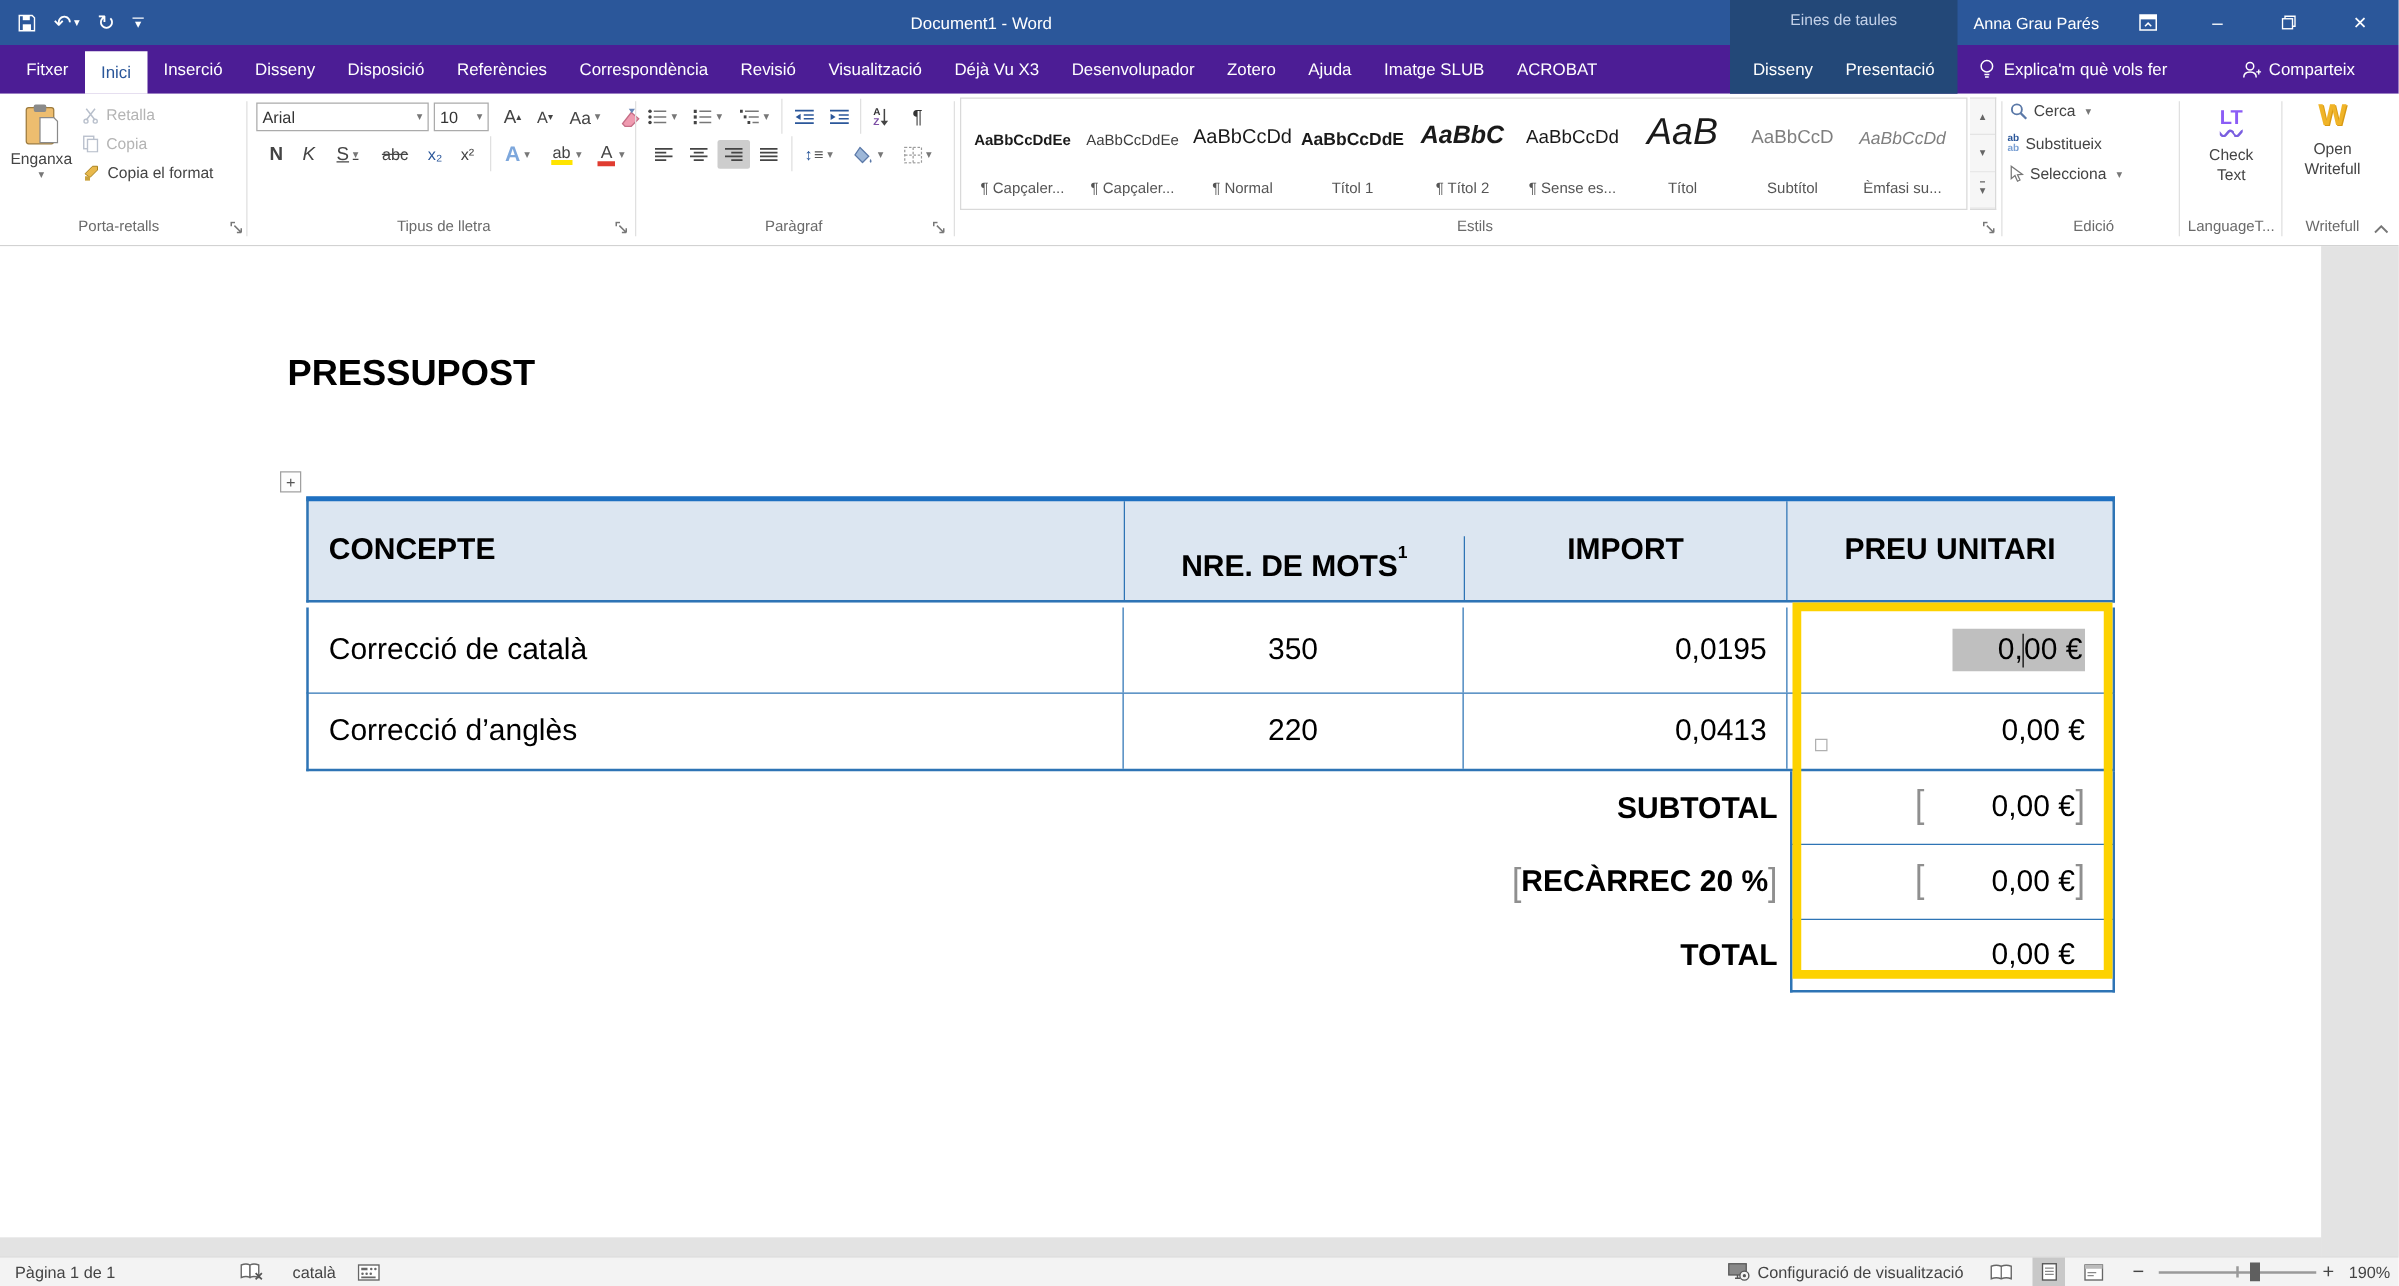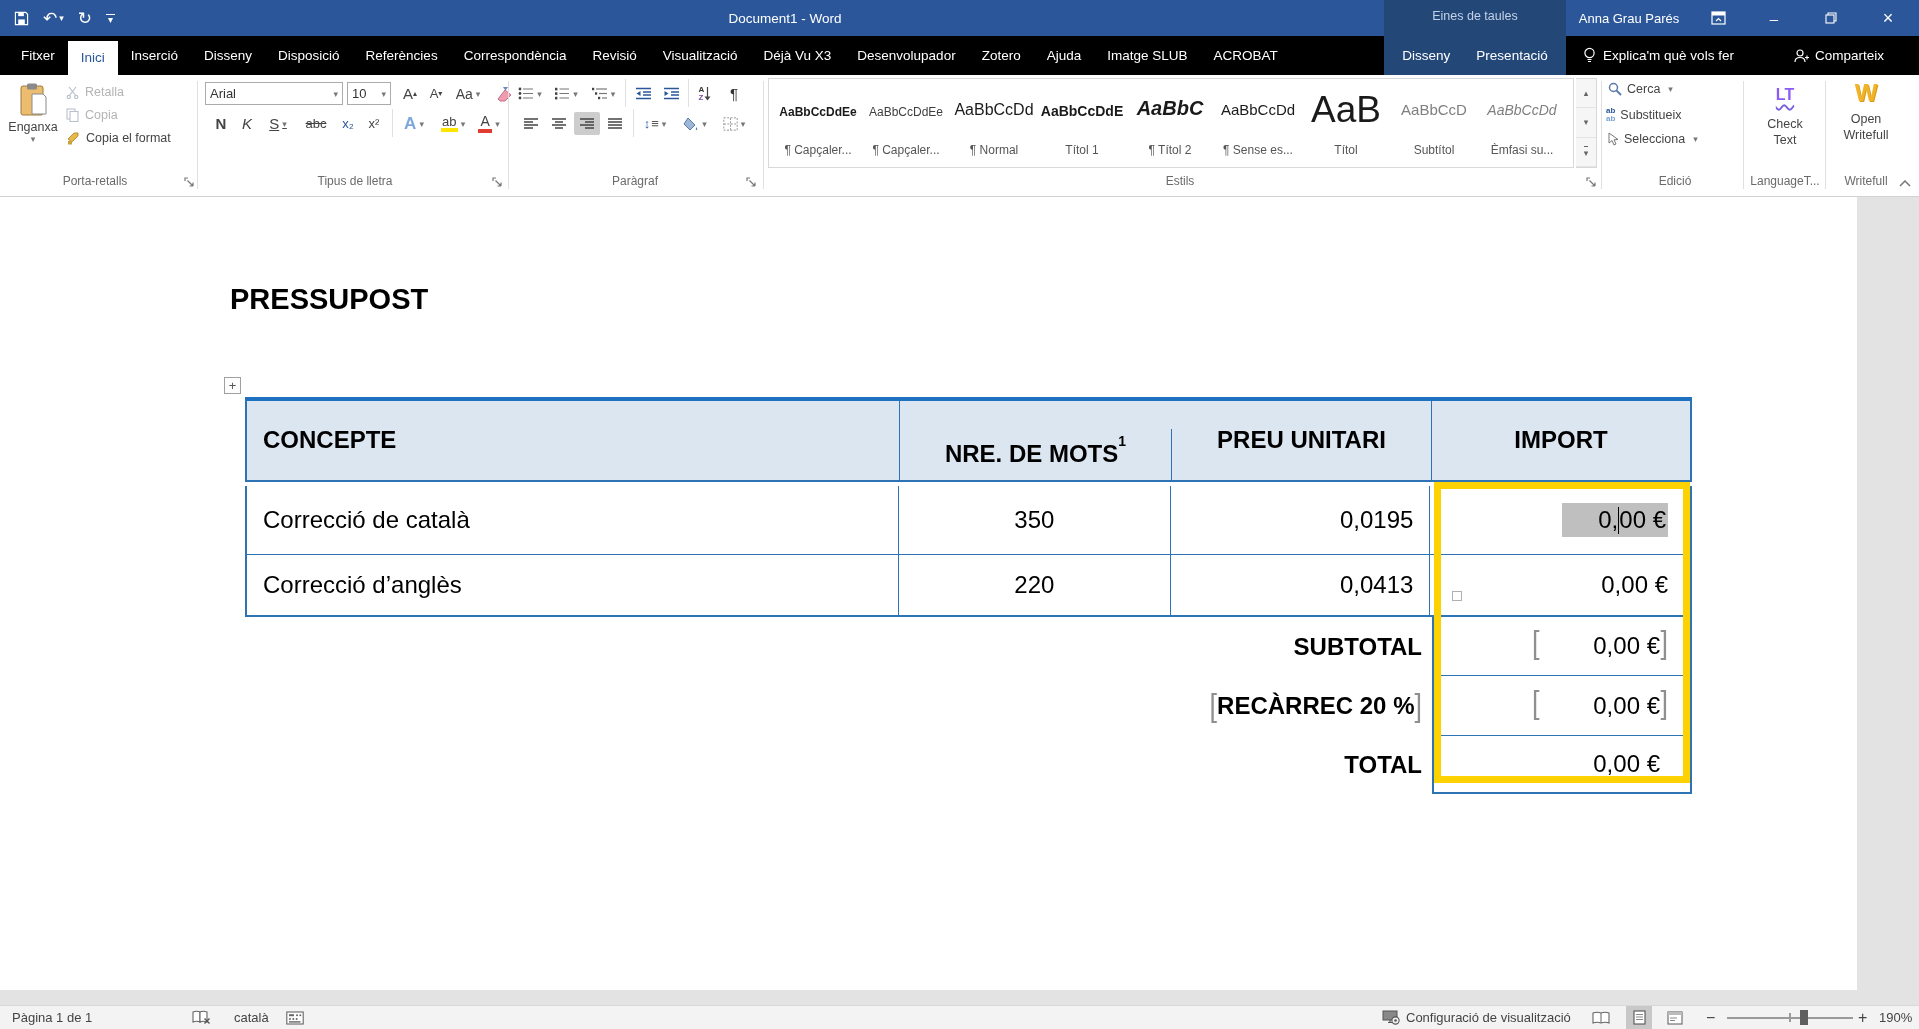--- a/index.html
+++ b/index.html
@@ -15,21 +15,21 @@
   .win-title { position:absolute; left:635px; top:0; width:300px; height:36px; color:#fff; font-size:13.5px; display:flex; align-items:center; justify-content:center; }
   .tb-user { position:absolute; left:1570px; top:0; width:118px; height:36px; color:#fff; font-size:13px; display:flex; align-items:center; justify-content:center; }
   .tb-ctl { position:absolute; top:0; width:44px; height:36px; display:flex; align-items:center; justify-content:center; color:#fff; font-size:15px; }
   
   .ctx-panel { position:absolute; left:1384px; top:0; width:182px; height:75px; background:#234878; z-index:5; }
   .ctx-label { position:absolute; left:0; top:9px; width:100%; text-align:center; color:#c3d1e8; font-size:12.5px; }
   .ctx-tabs { position:absolute; left:0; bottom:0; width:100%; height:39px; display:flex; justify-content:center; }
   .ctx-tabs .tab { color:#fff; }
 
   
-  .tabrow { position:absolute; left:0; top:36px; width:1919px; height:39px; background:#000000; }
+  .tabrow { position:absolute; left:0; top:36px; width:1919px; height:39px; background:#4c1d95; }
   .tabs { position:absolute; left:8px; top:0; height:39px; display:flex; }
   .tab { padding:0 13px; line-height:39px; font-size:13.5px; color:#fff; white-space:nowrap; cursor:default; }
   .tab.active { background:#fff; color:#2b579a; margin-top:5px; line-height:34px; }
   .tellme { position:absolute; left:1583px; top:0; height:39px; display:flex; align-items:center; gap:7px; color:#fff; font-size:13.5px; }
   .share { position:absolute; left:1793px; top:0; height:39px; display:flex; align-items:center; gap:6px; color:#fff; font-size:13.5px; }
 
   
   .ribbon { position:absolute; left:0; top:75px; width:1919px; height:122px; background:#fff; border-bottom:1px solid #d2d2d2; }
   .gsep { position:absolute; top:6px; width:1px; height:108px; background:#e0e0e0; }
   .glabel { position:absolute; top:99px; height:18px; font-size:12px; color:#6a6a6a; text-align:center; }
@@ -432,21 +432,21 @@
       </div>
       <div class="styleitem" style="left:358px;">
         <div class="sprev" style="font-size:20px; font-weight:bold; font-style:italic; top:14px;">AaBbC</div>
         <div class="stylename">¶ Títol 2</div>
       </div>
       <div class="styleitem" style="left:446px;">
         <div class="sprev" style="font-size:15px; top:18px;">AaBbCcDd</div>
         <div class="stylename">¶ Sense es...</div>
       </div>
       <div class="styleitem" style="left:534px;">
-        <div class="sprev" style="font-size:37px; font-weight:normal; top:6px;">AaB</div>
+        <div class="sprev" style="font-size:30px; font-weight:normal; top:6px;font-style:italic;">AaB</div>
         <div class="stylename">Títol</div>
       </div>
       <div class="styleitem" style="left:622px;">
         <div class="sprev" style="font-size:15px; color:#7f7f7f; top:18px;">AaBbCcD</div>
         <div class="stylename">Subtítol</div>
       </div>
       <div class="styleitem" style="left:710px;">
         <div class="sprev" style="font-size:14px; font-style:italic; color:#7f7f7f; top:19px;">AaBbCcDd</div>
         <div class="stylename">Èmfasi su...</div>
       </div>
@@ -522,22 +522,22 @@
     <div class="doc-title">PRESSUPOST</div>
     <div class="tbl-handle">+</div>
 
     <div class="wtable">
 
       <div class="trow hrow">
         <div class="hcell hc1">CONCEPTE</div>
         <div class="hcell hc2">
             <span><span>NRE. DE MOTS</span><span class="sup">1</span></span>
           </div>
+        <div class="hcell hc4">IMPORT</div>
         <div class="hcell hc3" style="padding:0 40px;">PREU UNITARI</div>
-        <div class="hcell hc4">IMPORT</div>
       </div>
 
       <div class="trow drow" style="top:89px;">
         <div class="dcell c1">Correcció de català</div>
         <div class="dcell c2">350</div>
         <div class="dcell c3">0,0195</div>
         <div class="dcell c4">
           <span class="selspan">
               <span>0,</span>
               <span class="caret-line"></span>

